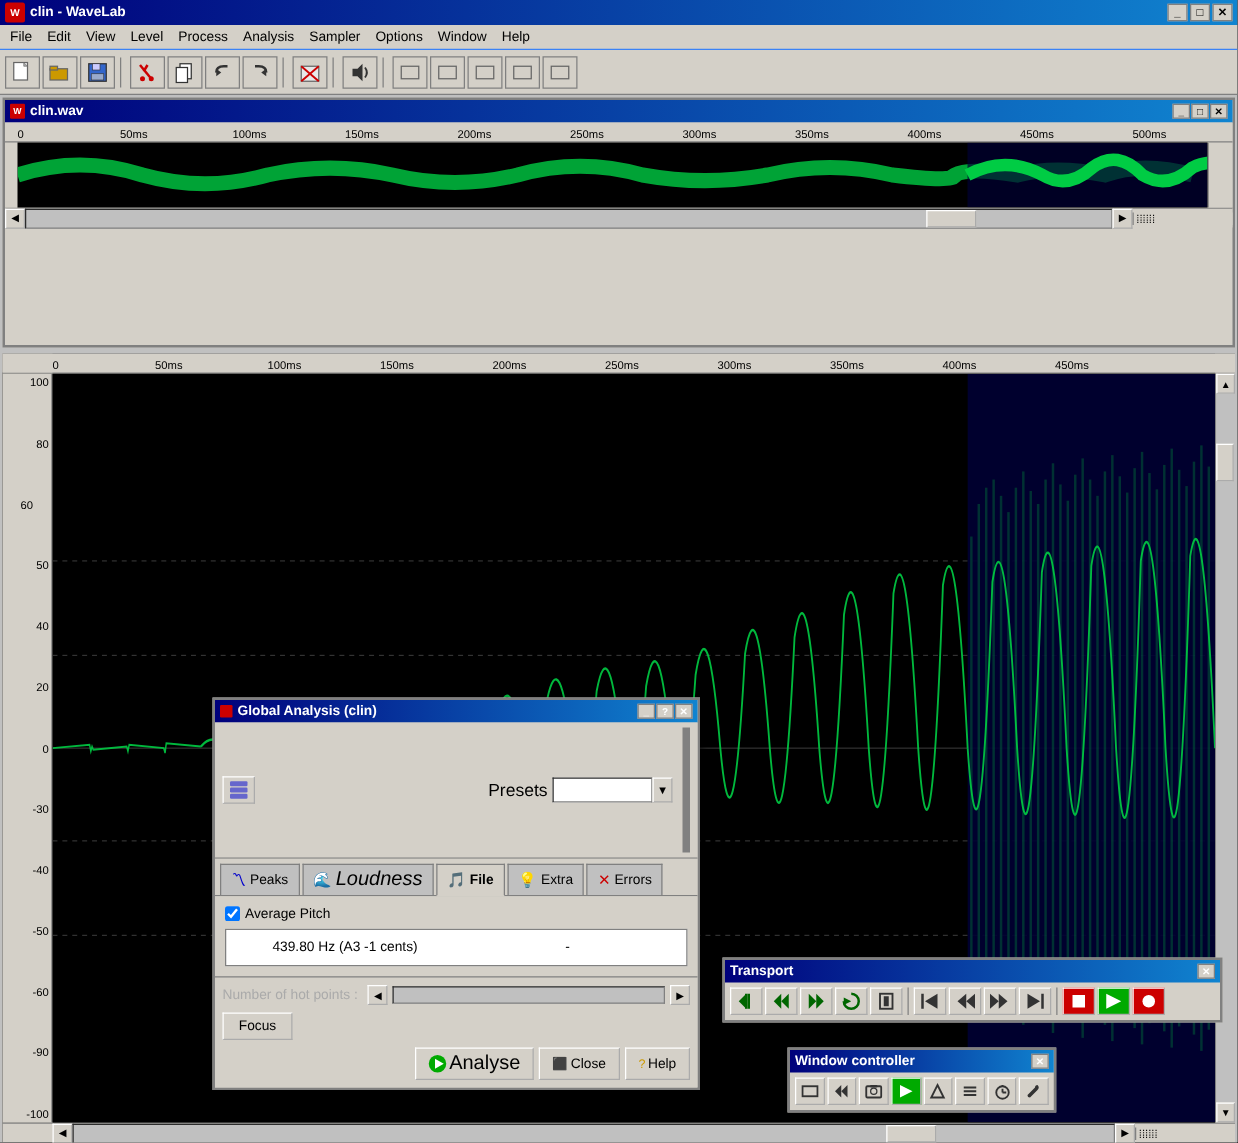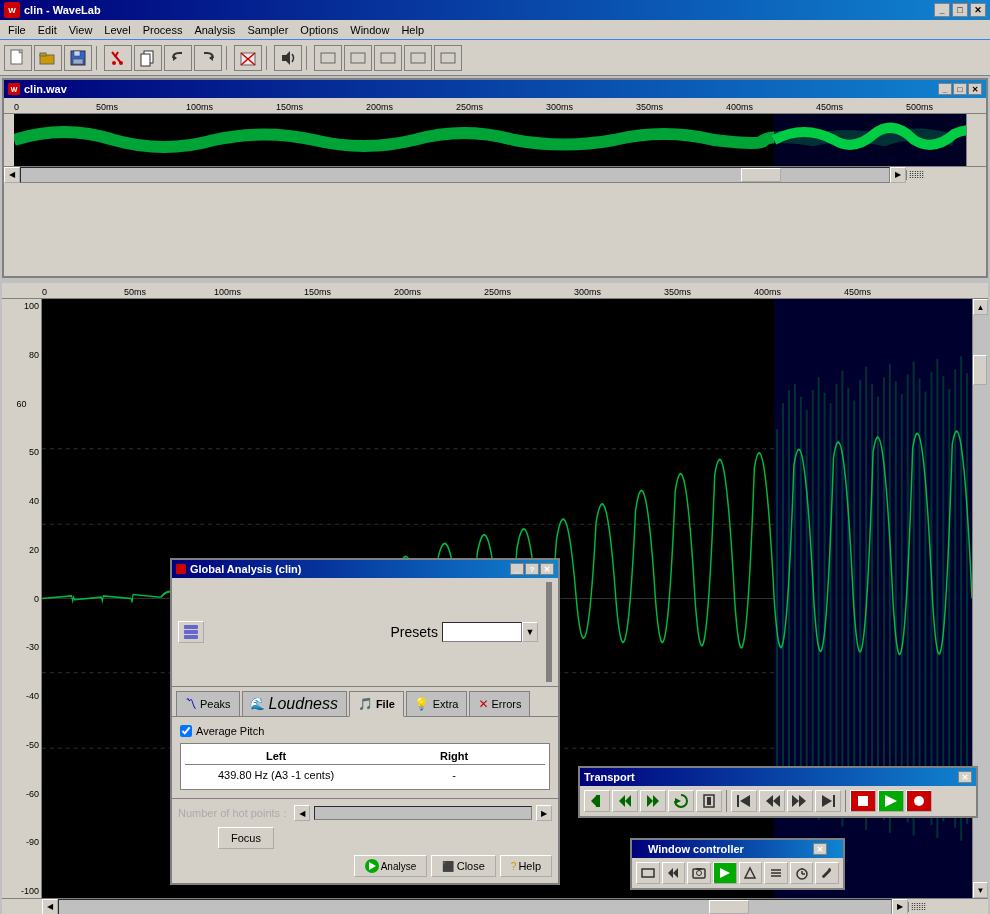--- a/index.html
+++ b/index.html
@@ -43,21 +43,21 @@
     .dialog-title-btn { width: 14px; height: 12px; background: #d4d0c8; border: 1px solid #808080; font-size: 8px; display: flex; align-items: center; justify-content: center; cursor: pointer; }
 
     
     .transport { position: absolute; top: 690px; left: 578px; width: 400px; background: #d4d0c8; border: 2px solid #808080; }
     .transport-title { background: linear-gradient(to right, #00007b, #1084d0); color: white; height: 18px; display: flex; align-items: center; padding: 0 4px; font-size: 11px; font-weight: bold; }
     .transport-btns { display: flex; align-items: center; padding: 4px; gap: 2px; flex-wrap: wrap; }
     .transport-btn { width: 26px; height: 22px; background: #d4d0c8; border: 1px outset #fff; display: flex; align-items: center; justify-content: center; cursor: pointer; font-size: 14px; }
 
     
     .window-ctrl { position: absolute; top: 762px; left: 630px; width: 215px; background: #d4d0c8; border: 2px solid #808080; }
-    .window-ctrl-title { background: linear-gradient(to right, #00007b, #1084d0); color: white; height: 18px; display: flex; align-items: center; padding: 0 16px; font-size: 11px; font-weight: bold; }
+    .window-ctrl-title { background: linear-gradient(to right, #00007b, #1084d0); color: white; height: 18px; display: flex; align-items: center; padding: 0 4px; font-size: 11px; font-weight: bold; }
     .window-ctrl-btns { display: flex; align-items: center; padding: 4px; gap: 2px; }
     .wc-btn { width: 26px; height: 22px; background: #d4d0c8; border: 1px outset #fff; display: flex; align-items: center; justify-content: center; cursor: pointer; font-size: 12px; }
 
     
     .scrollbar-h { height: 16px; background: #d4d0c8; display: flex; align-items: center; border-top: 1px solid #808080; }
     .sb-arrow { width: 16px; height: 16px; background: #d4d0c8; border: 1px outset #fff; display: flex; align-items: center; justify-content: center; font-size: 8px; cursor: pointer; }
     .sb-track { flex: 1; height: 16px; background: #c0c0c0; border: 1px inset #808080; }
     .sb-thumb { width: 40px; height: 14px; background: #d4d0c8; border: 1px outset #fff; }
 
     input[type=checkbox] { width: 12px; height: 12px; }
@@ -409,47 +409,43 @@
     </div>
 
     <div style="padding:8px; background:#d4d0c8;">
 
       <div style="display:flex; align-items:center; gap:4px; margin-bottom:6px;">
         <input type="checkbox" checked="" style="">
         <span style="font-size:11px;">Average Pitch</span>
       </div>
 
       <div style="background:white; border:1px solid #808080; padding:4px;">
-        <div style="display:flex; padding:2px; border-bottom:1px solid #808080;">
-          <div style="flex:1; font-size:11px; font-weight:bold; text-align:center;">Left</div>
-          <div style="flex:1; font-size:11px; font-weight:bold; text-align:center;">Right</div>
-        </div>
         <div style="display:flex; padding:4px 2px;">
           <div style="flex:1; font-size:11px; text-align:center;">439.80 Hz (A3 -1 cents)</div>
           <div style="flex:1; font-size:11px; text-align:center;">-</div>
         </div>
       </div>
     </div>
 
     <div style="padding:6px; background:#d4d0c8; border-top:1px solid #808080;">
 
       <div style="display:flex; align-items:center; gap:4px; margin-bottom:6px;">
         <span style="font-size:11px; color:#aaa;">Number of hot points :</span>
         <span style="font-size:11px;"></span>
         <div style="width:16px; height:16px; background:#d4d0c8; border:1px outset #fff; display:flex; align-items:center; justify-content:center; font-size:8px; cursor:pointer;">◀</div>
         <div style="flex:1; height:14px; background:#c0c0c0; border:1px inset #808080;"></div>
         <div style="width:16px; height:16px; background:#d4d0c8; border:1px outset #fff; display:flex; align-items:center; justify-content:center; font-size:8px; cursor:pointer;">▶</div>
       </div>
 
       <div style="display:flex; gap:4px; margin-bottom:6px;">
-        <div style="padding:4px 12px; background:#d4d0c8; border:1px outset #fff; font-size:11px; cursor:pointer;margin-left:40px;">Focus</div>
+        <div style="padding:4px 12px; background:#d4d0c8; border:1px outset #fff; font-size:11px; cursor:pointer;">Focus</div>
       </div>
 
       <div style="display:flex; gap:4px; justify-content:flex-end;">
-        <div style="display:flex; align-items:center; gap:2px; padding:3px 10px; background:#d4d0c8; border:1px outset #fff; font-size:10px; cursor:pointer;">
+        <div style="display:flex; align-items:center; gap:2px; padding:3px 10px; background:#d4d0c8; border:1px outset #fff; font-size:16px; cursor:pointer;">
           <div style="width:14px; height:14px; background:#00aa00; border-radius:50%; display:flex; align-items:center; justify-content:center;">
             <div style="width:0; height:0; border-top:4px solid transparent; border-bottom:4px solid transparent; border-left:7px solid white; margin-left:2px;"></div>
           </div>
           <span>Analyse</span>
         </div>
         <div style="display:flex; align-items:center; gap:2px; padding:3px 10px; background:#d4d0c8; border:1px outset #fff; font-size:11px; cursor:pointer;">
           <span style="font-size:10px;">⬛</span>
           <span>Close</span>
         </div>
         <div style="display:flex; align-items:center; gap:2px; padding:3px 10px; background:#d4d0c8; border:1px outset #fff; font-size:11px; cursor:pointer;">

